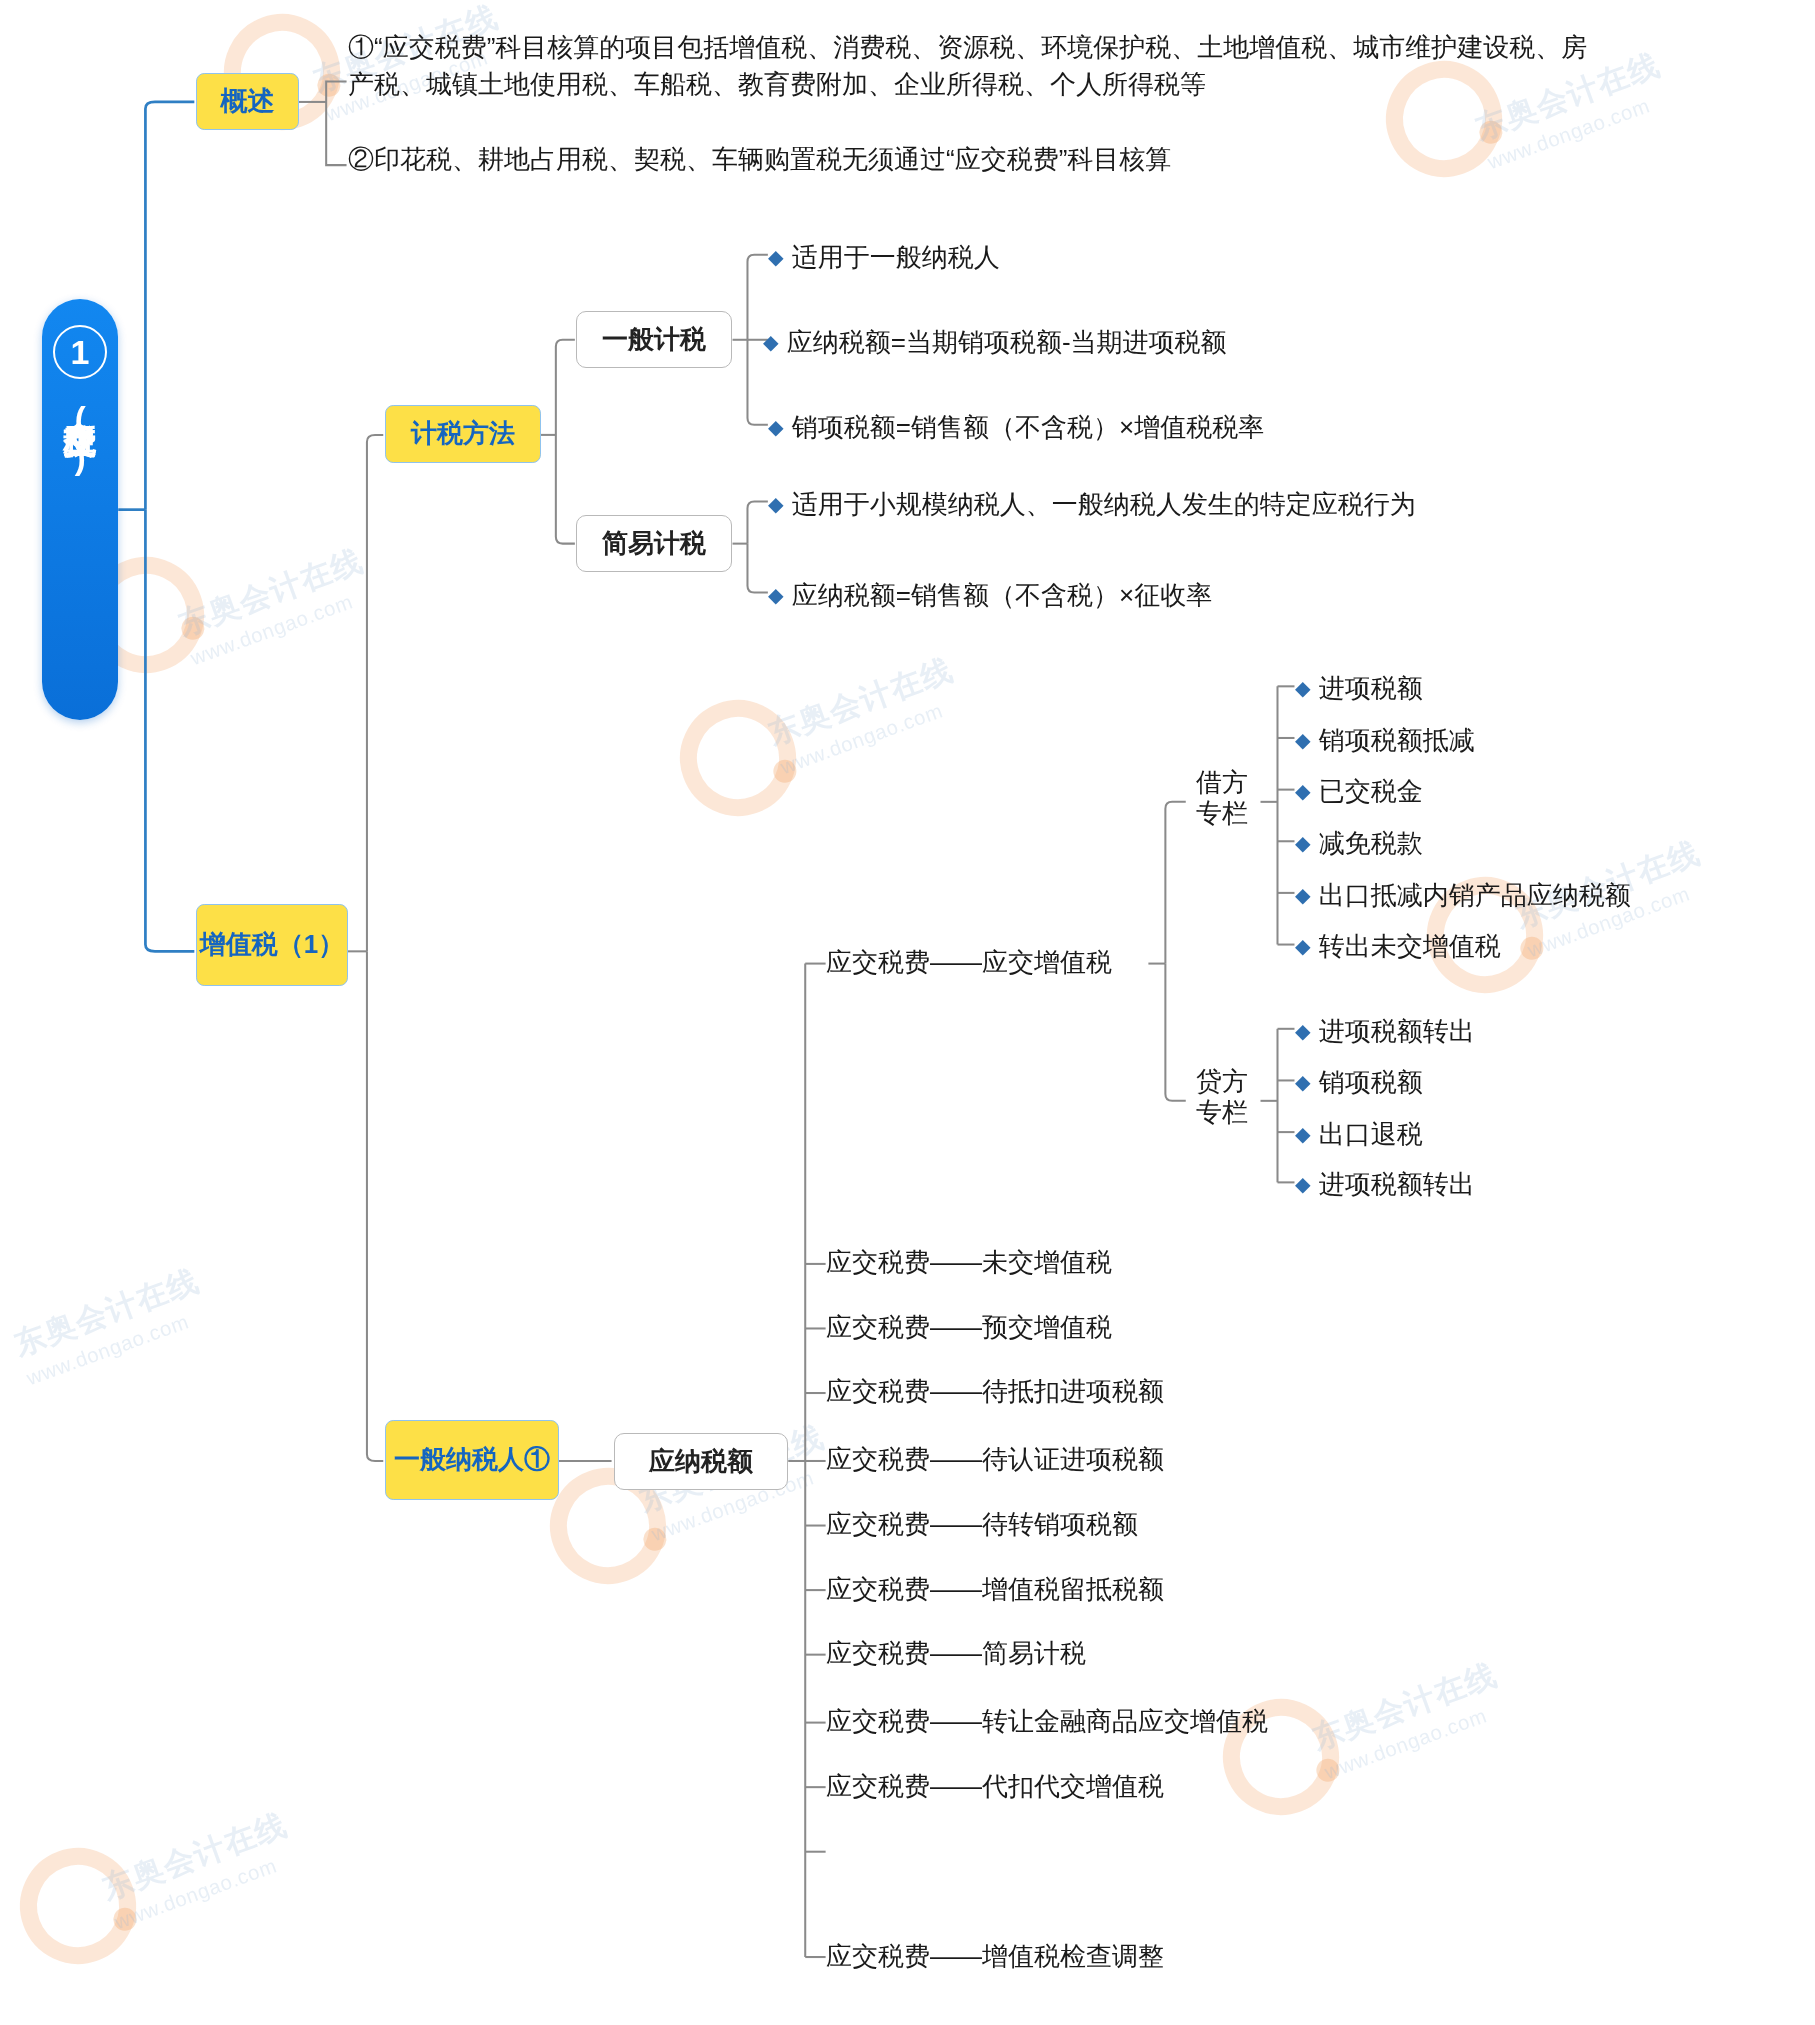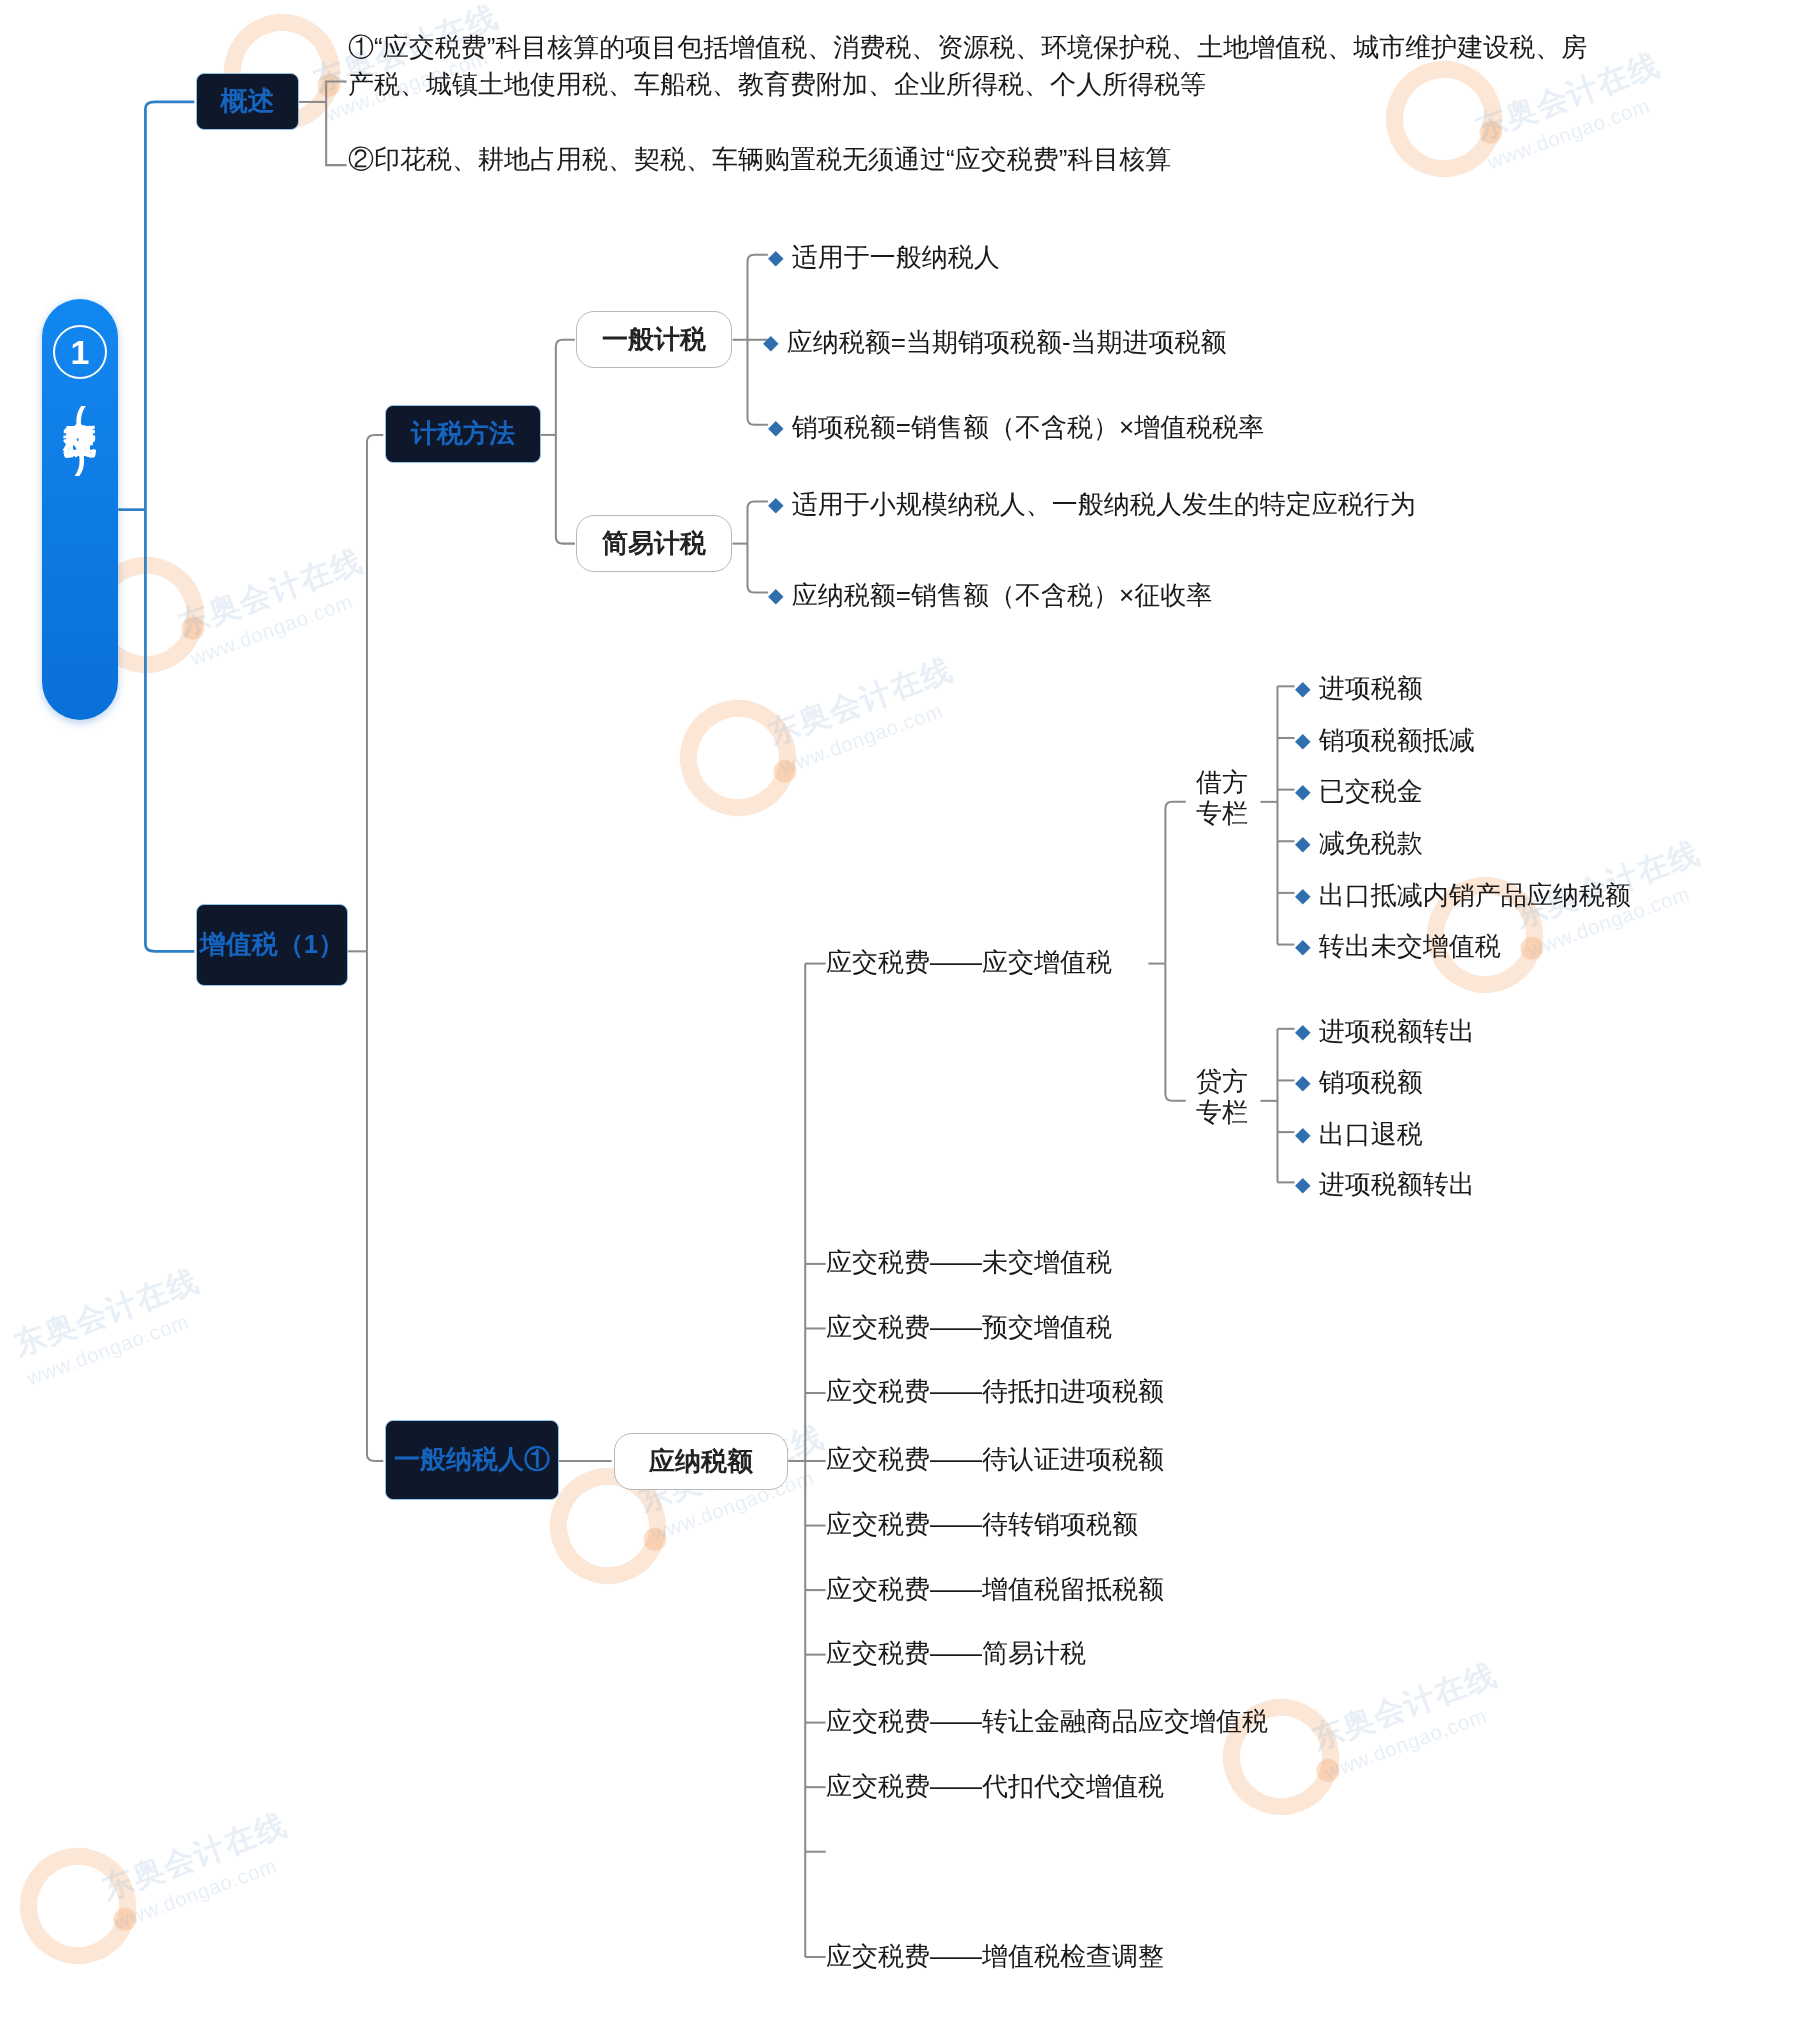--- a/index.html
+++ b/index.html
@@ -99,37 +99,37 @@
     line-height: 1.14;
     writing-mode: vertical-rl;
     text-orientation: upright;
     letter-spacing: 1.4px;
     white-space: nowrap;
   }
   
   .node-box {
     position: absolute;
     box-sizing: border-box;
-    background: #0f172a;
+    background: #fde047;
     border: 1.4px solid #8fc3ee;
     border-radius: 8.2px;
     color: #1565c0;
     font-weight: bold;
     display: flex;
     align-items: center;
     justify-content: center;
     text-align: center;
     line-height: 1.2;
   }
   .node-plain {
     position: absolute;
     box-sizing: border-box;
     background: #ffffff;
     border: 1.4px solid #b9b9b9;
-    border-radius: 18px;
+    border-radius: 10px;
     color: #222;
     font-weight: bold;
     display: flex;
     align-items: center;
     justify-content: center;
     text-align: center;
     line-height: 1.2;
   }
   .txt {
     position: absolute;

